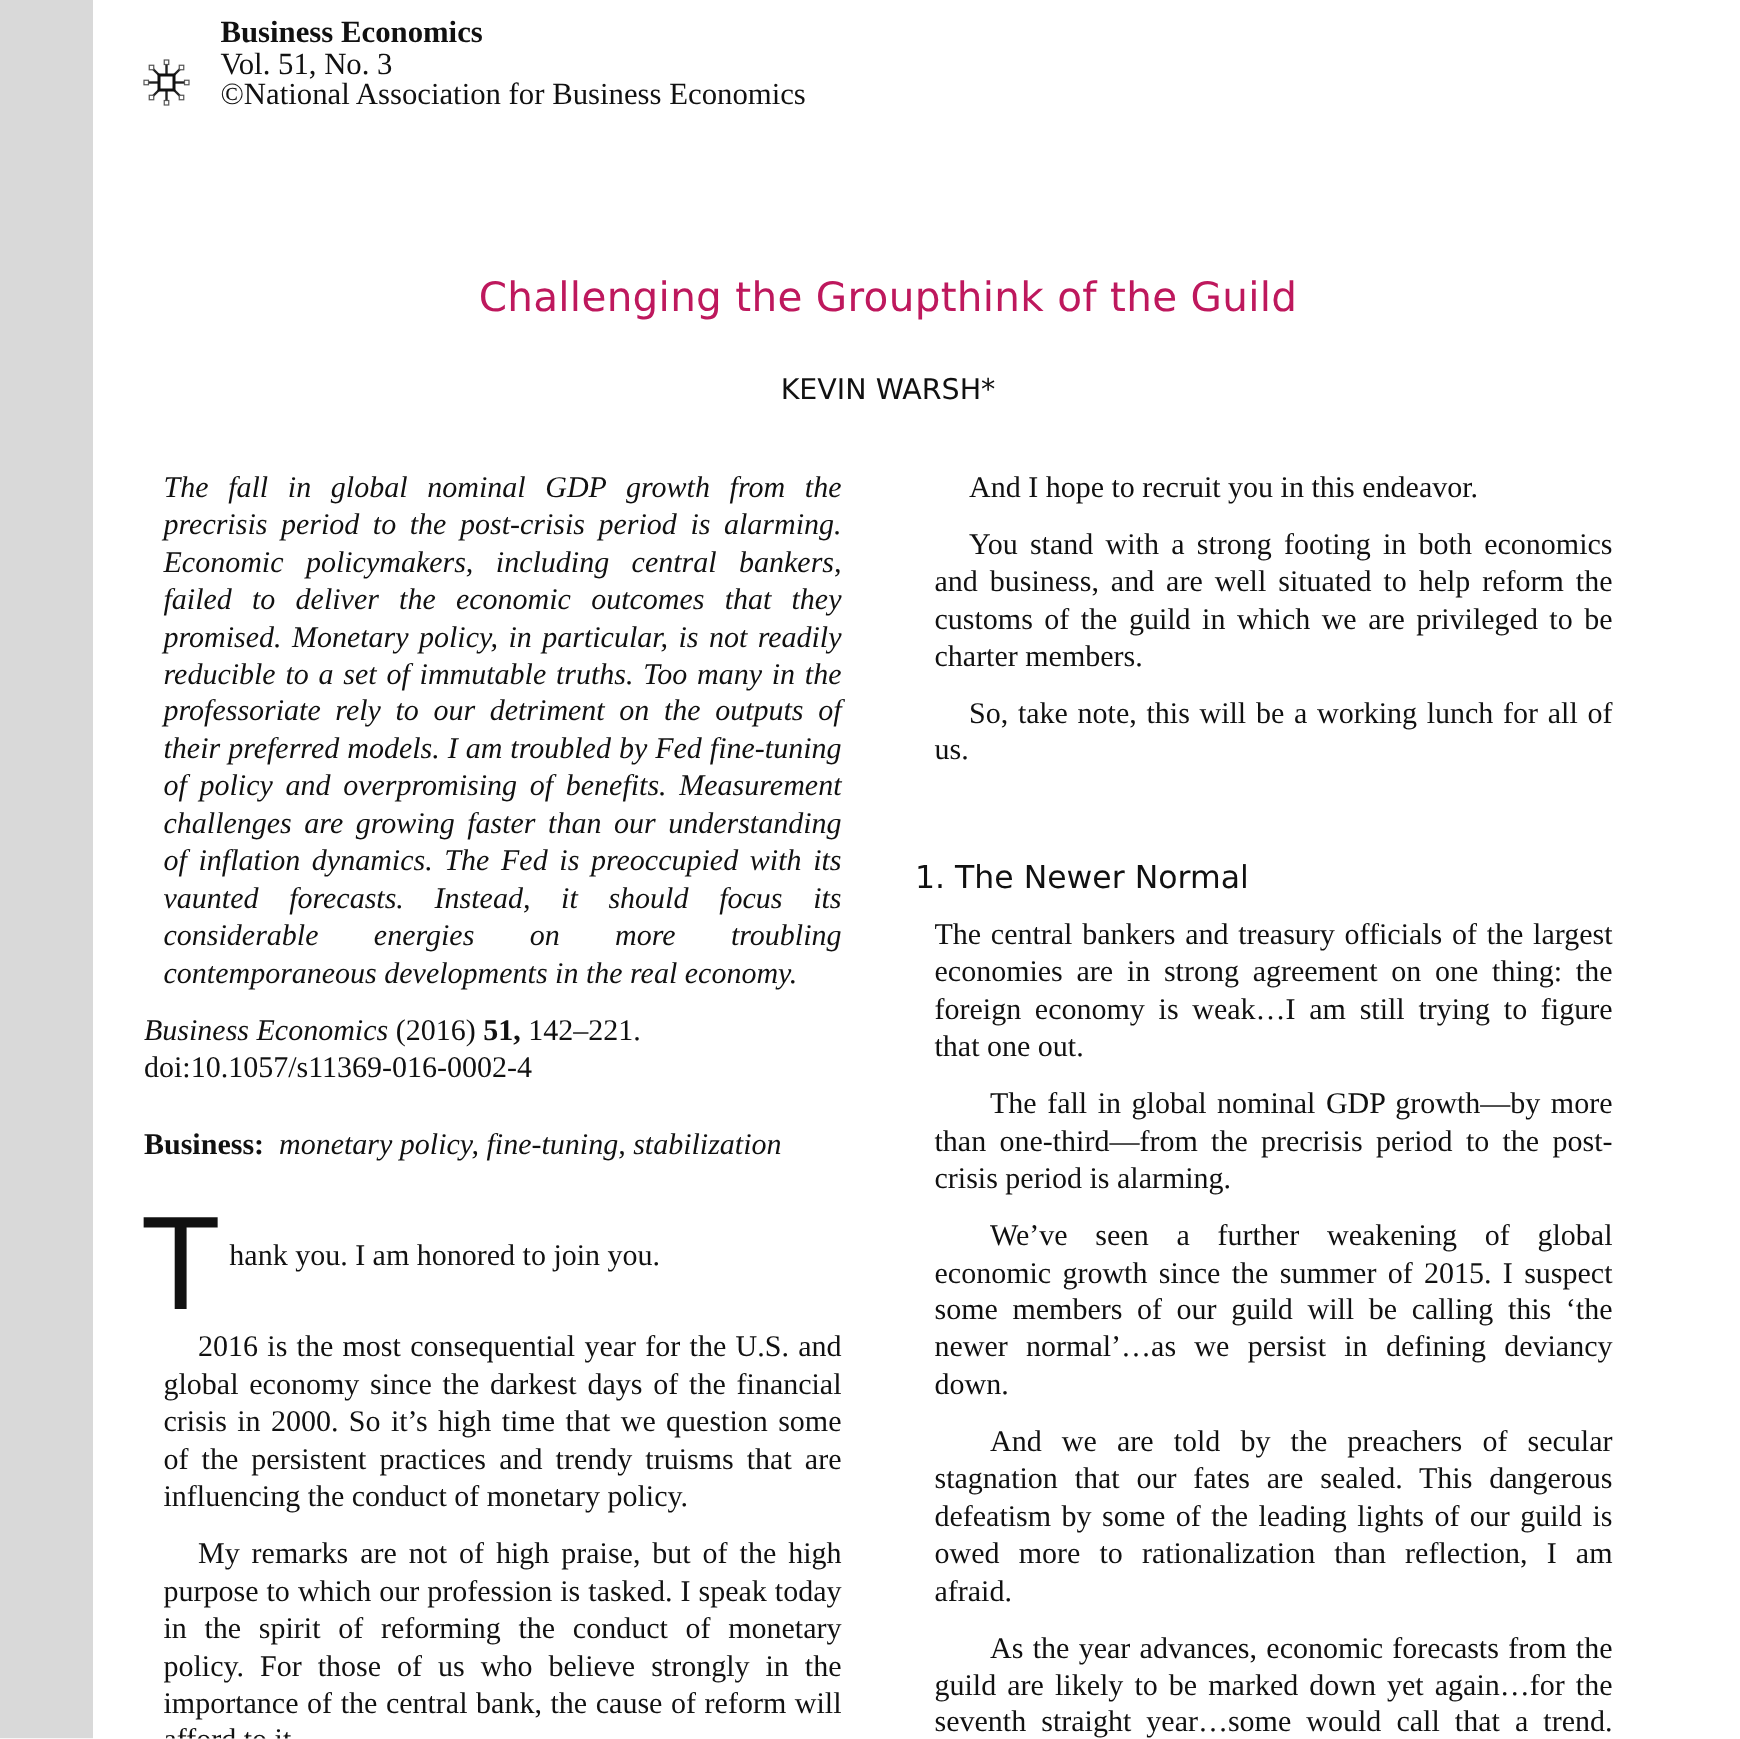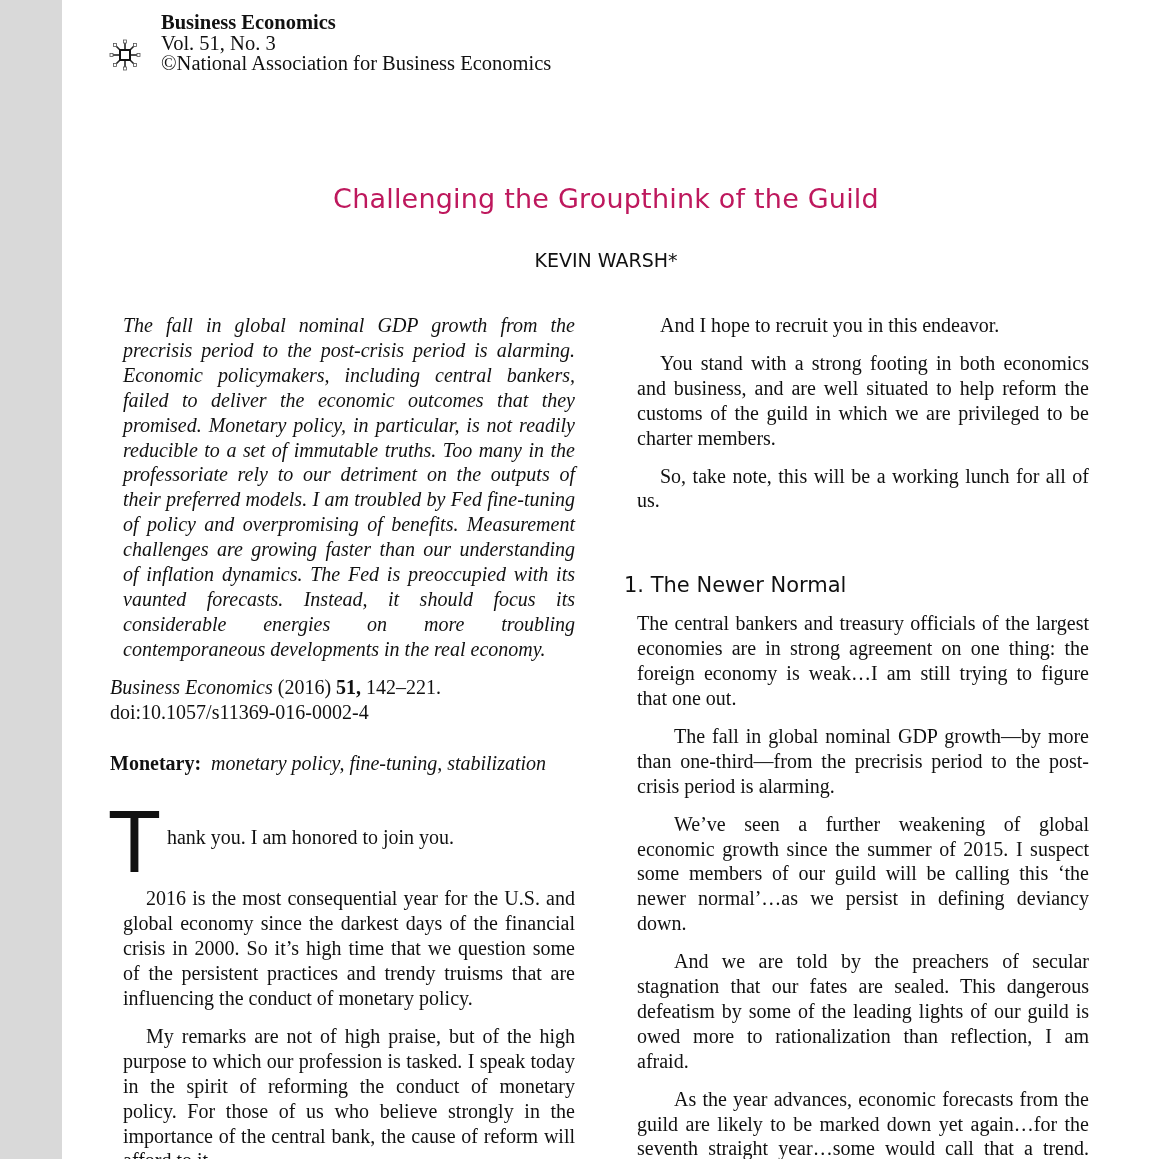--- a/index.html
+++ b/index.html
@@ -8,21 +8,21 @@
       background: #ffffff;
       font-family: "Liberation Serif", serif;
       color: #111;
       position: relative;
     }
     .left-margin {
       position: absolute; left: 0; top: 0; width: 62px; height: 1159px;
       background: #d9d9d9;
     }
     .page {
-      position: absolute; left: 78px; top: 0; width: 1038px; height: 1159px;
+      position: absolute; left: 64px; top: 0; width: 1038px; height: 1159px;
       background: #fff;
     }
     .journal-header {
       position: absolute; left: 83px; top: 12px;
       font-size: 20.5px; line-height: 20.5px;
     }
     .journal-header .jname { font-weight: bold; }
     .logo {
       position: absolute; left: 30px; top: 38px; width: 34px; height: 34px;
     }
@@ -104,21 +104,21 @@
   <div class="author">KEVIN WARSH*</div>
 
   <div class="col col-left">
     <p class="p noindent abstract">The fall in global nominal GDP growth from the precrisis period to the post-crisis period is alarming. Economic policymakers, including central bankers, failed to deliver the economic outcomes that they promised. Monetary policy, in particular, is not readily reducible to a set of immutable truths. Too many in the professoriate rely to our detriment on the outputs of their preferred models. I am troubled by Fed fine-tuning of policy and overpromising of benefits. Measurement challenges are growing faster than our understanding of inflation dynamics. The Fed is preoccupied with its vaunted forecasts. Instead, it should focus its considerable energies on more troubling contemporaneous developments in the real economy.</p>
     <p class="citation">
       <span class="cj">Business Economics</span><span> (2016) </span><span class="vol">51,</span><span> 142–221.</span>
     </p>
     <p class="citation">doi:10.1057/s11369-016-0002-4</p>
 
     <p class="citation keywords">
-      <span class="kl">Monetary:</span>&nbsp;
+      <span class="kl">Business:</span>&nbsp;
       <span class="kv">monetary policy, fine-tuning, stabilization</span>
     </p>
 
     <div class="dropcap-wrap">
       <span class="dropcap">T</span>
       <span class="dropcap-text">hank you. I am honored to join you.</span>
     </div>
     <p class="p" style="clear:both;">2016 is the most consequential year for the U.S. and global economy since the darkest days of the financial crisis in 2000. So it’s high time that we question some of the persistent practices and trendy truisms that are influencing the conduct of monetary policy.</p>
     <p class="p">My remarks are not of high praise, but of the high purpose to which our profession is tasked. I speak today in the spirit of reforming the conduct of monetary policy. For those of us who believe strongly in the importance of the central bank, the cause of reform will afford to it...</p>
   </div>

